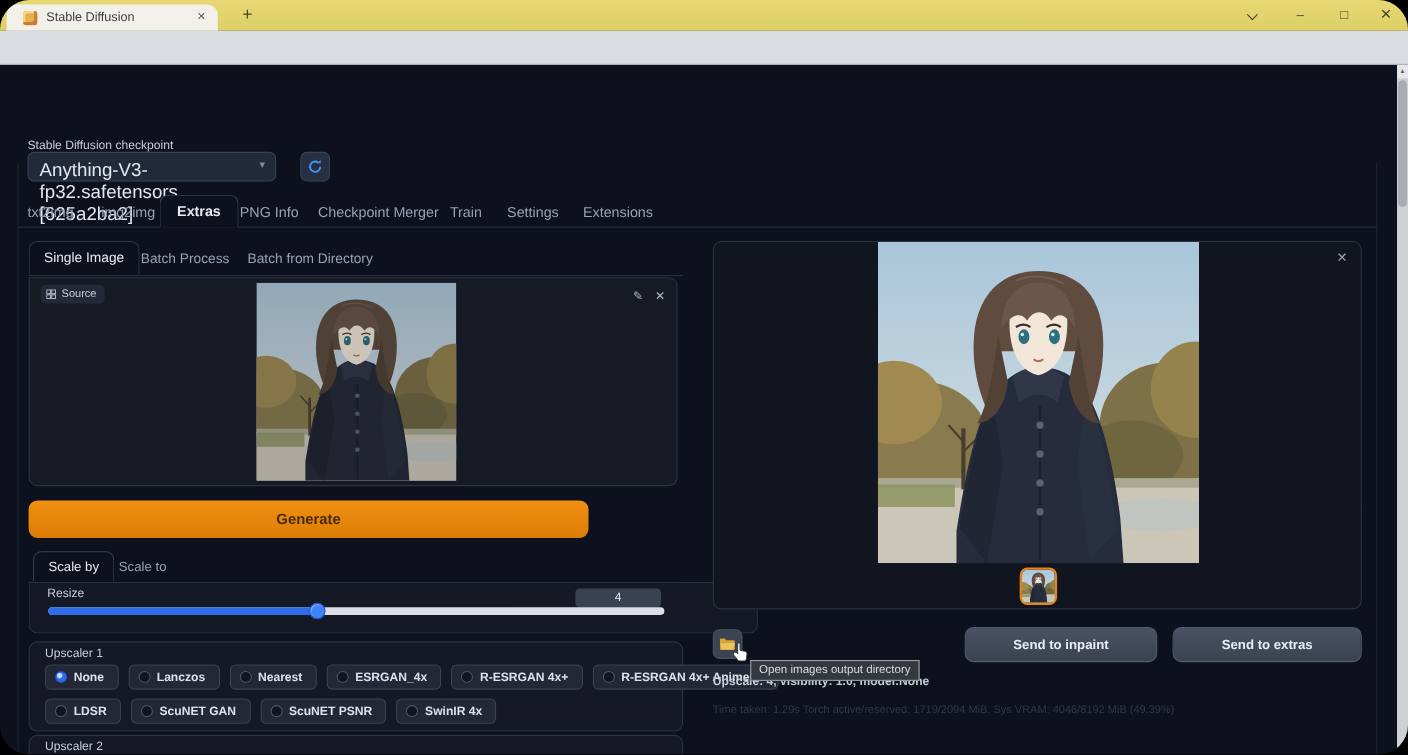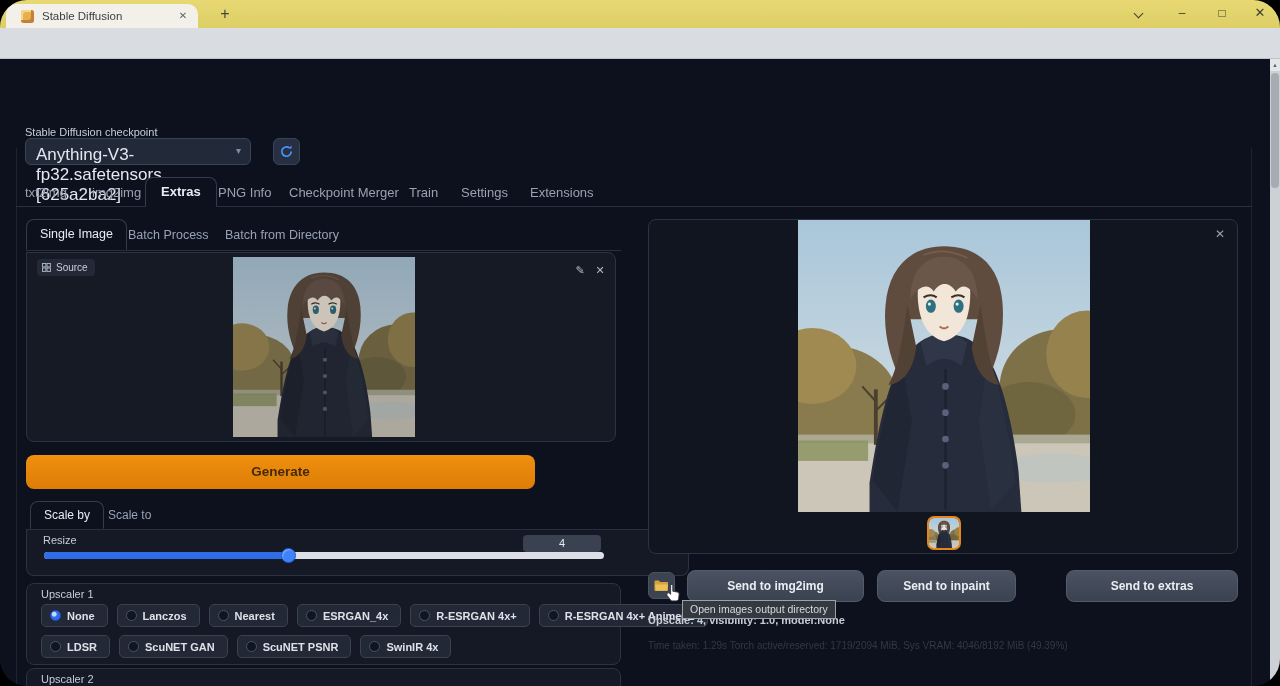--- a/index.html
+++ b/index.html
@@ -300,22 +300,21 @@
           </svg>
       </div>
     </div>
 
     <div class="abs folder-btn">
       <svg width="15" height="12" viewBox="0 0 15 12" style="margin:7px auto 0">
           <path d="M0.5 1.5 a1 1 0 0 1 1-1 h3.4 l1.3 1.5 h6.8 a1 1 0 0 1 1 1 v7 a1 1 0 0 1-1 1 h-11.5 a1 1 0 0 1-1-1 Z" fill="#d9a33c"></path>
           <path d="M1 4.5 h13 l-1.2 6 h-10.8 Z" fill="#e9c25a"></path>
         </svg>
     </div>
-    <div class="abs send-btn" style="left:687px;width:177px">Send to img2img</div>
-    <div class="abs send-btn" style="left:877px;width:139px">Send to inpaint</div>
+    <div class="abs send-btn" style="left:877px;width:175px">Send to inpaint</div>
     <div class="abs send-btn" style="left:1066px;width:172px">Send to extras</div>
 
     <div class="abs result-info">Upscale: 4, visibility: 1.0, model:None</div>
     <div class="abs tooltip">Open images output directory</div>
     <div class="abs" style="left:666px;top:524px;z-index:6">
       <svg width="17" height="21" viewBox="0 0 17 21">
           <path d="M5.2 1.2 c1 0 1.6.8 1.6 1.7 v5.3 l4.5.9 c1.2.2 2 1.3 1.8 2.5 l-.5 4.2 c-.2 1.2-1.2 2.1-2.4 2.1 H6.5 c-.8 0-1.5-.4-2-1 L1.2 12.6 c-.6-.8-.4-2 .5-2.5 .7-.4 1.5-.3 2 .3 l.9 1 V2.9 c0-1 .6-1.7 1.6-1.7 Z" fill="#fff" stroke="#333" stroke-width="0.9"></path>
         </svg>
     </div>
     <div class="abs footer-stats">Time taken: 1.29s Torch active/reserved: 1719/2094 MiB, Sys VRAM: 4046/8192 MiB (49.39%)</div>

